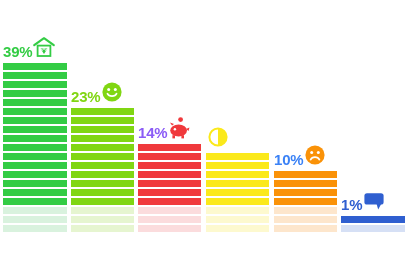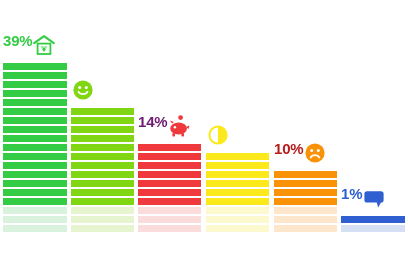--- a/index.html
+++ b/index.html
@@ -35,21 +35,21 @@
     width: 100%;
     height: 7px;
     margin-top: 2px;
   }
   .bar-head {
     position: absolute;
     left: 0;
     width: 100%;
     height: 26px;
     display: flex;
-    align-items: flex-start;
+    align-items: flex-end;
     gap: 0;
     white-space: nowrap;
   }
   .bar-label {
     font-size: 15px;
     font-weight: bold;
     letter-spacing: -0.2px;
     line-height: 1;
   }
   .bar-icon {
@@ -109,20 +109,21 @@
         <div class="seg" style="background: rgb(128, 214, 18);"></div>
         <div class="seg" style="background: rgb(128, 214, 18);"></div>
         <div class="seg" style="background: rgb(128, 214, 18);"></div>
         <div class="seg" style="background: rgb(128, 214, 18);"></div>
         <div class="seg" style="background: rgb(128, 214, 18);"></div>
         <div class="seg" style="background: rgb(128, 214, 18);"></div>
         <div class="seg" style="background: rgb(128, 214, 18);"></div>
         <div class="seg" style="background: rgb(128, 214, 18);"></div>
       </div>
       <div class="bar-head" style="bottom: 128px;">
+        <span class="bar-label" style="color: rgb(128, 214, 18);">23%</span>
         <span class="bar-icon">
           <svg viewBox="0 0 24 24">
             <circle cx="12" cy="12" r="9.6" fill="#80d612"></circle>
             <circle cx="8.7" cy="9.6" r="1.5" fill="#ffffff"></circle>
             <circle cx="15.3" cy="9.6" r="1.5" fill="#ffffff"></circle>
             <path d="M7.4 13.7 C9.0 17.0 15.0 17.0 16.6 13.7" fill="none" stroke="#ffffff" stroke-width="1.7" stroke-linecap="round"></path>
           </svg>
         </span>
       </div>
     </div>
@@ -133,21 +134,21 @@
         <div class="seg" style="background: rgb(251, 220, 221);"></div>
         <div class="seg" style="background: rgb(240, 57, 60);"></div>
         <div class="seg" style="background: rgb(240, 57, 60);"></div>
         <div class="seg" style="background: rgb(240, 57, 60);"></div>
         <div class="seg" style="background: rgb(240, 57, 60);"></div>
         <div class="seg" style="background: rgb(240, 57, 60);"></div>
         <div class="seg" style="background: rgb(240, 57, 60);"></div>
         <div class="seg" style="background: rgb(240, 57, 60);"></div>
       </div>
       <div class="bar-head" style="bottom: 92px;">
-        <span class="bar-label" style="color: #701a75;">14%</span>
+        <span class="bar-label" style="color: #8b5cf6;">14%</span>
         <span class="bar-icon">
           <svg viewBox="0 0 24 24">
             <circle cx="13.6" cy="3.6" r="2.4" fill="#f0393c"></circle>
             <ellipse cx="11.6" cy="14.4" rx="8.4" ry="6.0" fill="#f0393c"></ellipse>
             <path d="M5.0 9.6 L3.0 6.6 L7.0 8.0 Z" fill="#f0393c"></path>
             <path d="M19.0 13.0 L22.4 11.6 L21.6 15.0 Z" fill="#f0393c"></path>
             <rect x="5.4" y="19.2" width="2.6" height="3.2" fill="#f0393c"></rect>
             <rect x="14.4" y="19.2" width="2.6" height="3.2" fill="#f0393c"></rect>
             <circle cx="7.9" cy="13.2" r="1.25" fill="#ffffff"></circle>
           </svg>
@@ -179,21 +180,21 @@
       <div class="seg-stack" style="height: 63px;">
         <div class="seg" style="background: rgb(253, 230, 204);"></div>
         <div class="seg" style="background: rgb(253, 230, 204);"></div>
         <div class="seg" style="background: rgb(253, 230, 204);"></div>
         <div class="seg" style="background: rgb(250, 146, 8);"></div>
         <div class="seg" style="background: rgb(250, 146, 8);"></div>
         <div class="seg" style="background: rgb(250, 146, 8);"></div>
         <div class="seg" style="background: rgb(250, 146, 8);"></div>
       </div>
       <div class="bar-head" style="bottom: 65px;">
-        <span class="bar-label" style="color: #b91c1c;">10%</span>
+        <span class="bar-label" style="color: #3b82f6;">10%</span>
         <span class="bar-icon">
           <svg viewBox="0 0 24 24">
             <circle cx="12" cy="12" r="9.6" fill="#fa9208"></circle>
             <circle cx="8.7" cy="9.4" r="1.5" fill="#ffffff"></circle>
             <circle cx="15.3" cy="9.4" r="1.5" fill="#ffffff"></circle>
             <path d="M7.6 16.6 C9.2 13.3 14.8 13.3 16.4 16.6" fill="none" stroke="#ffffff" stroke-width="1.7" stroke-linecap="round"></path>
           </svg>
         </span>
       </div>
     </div>

